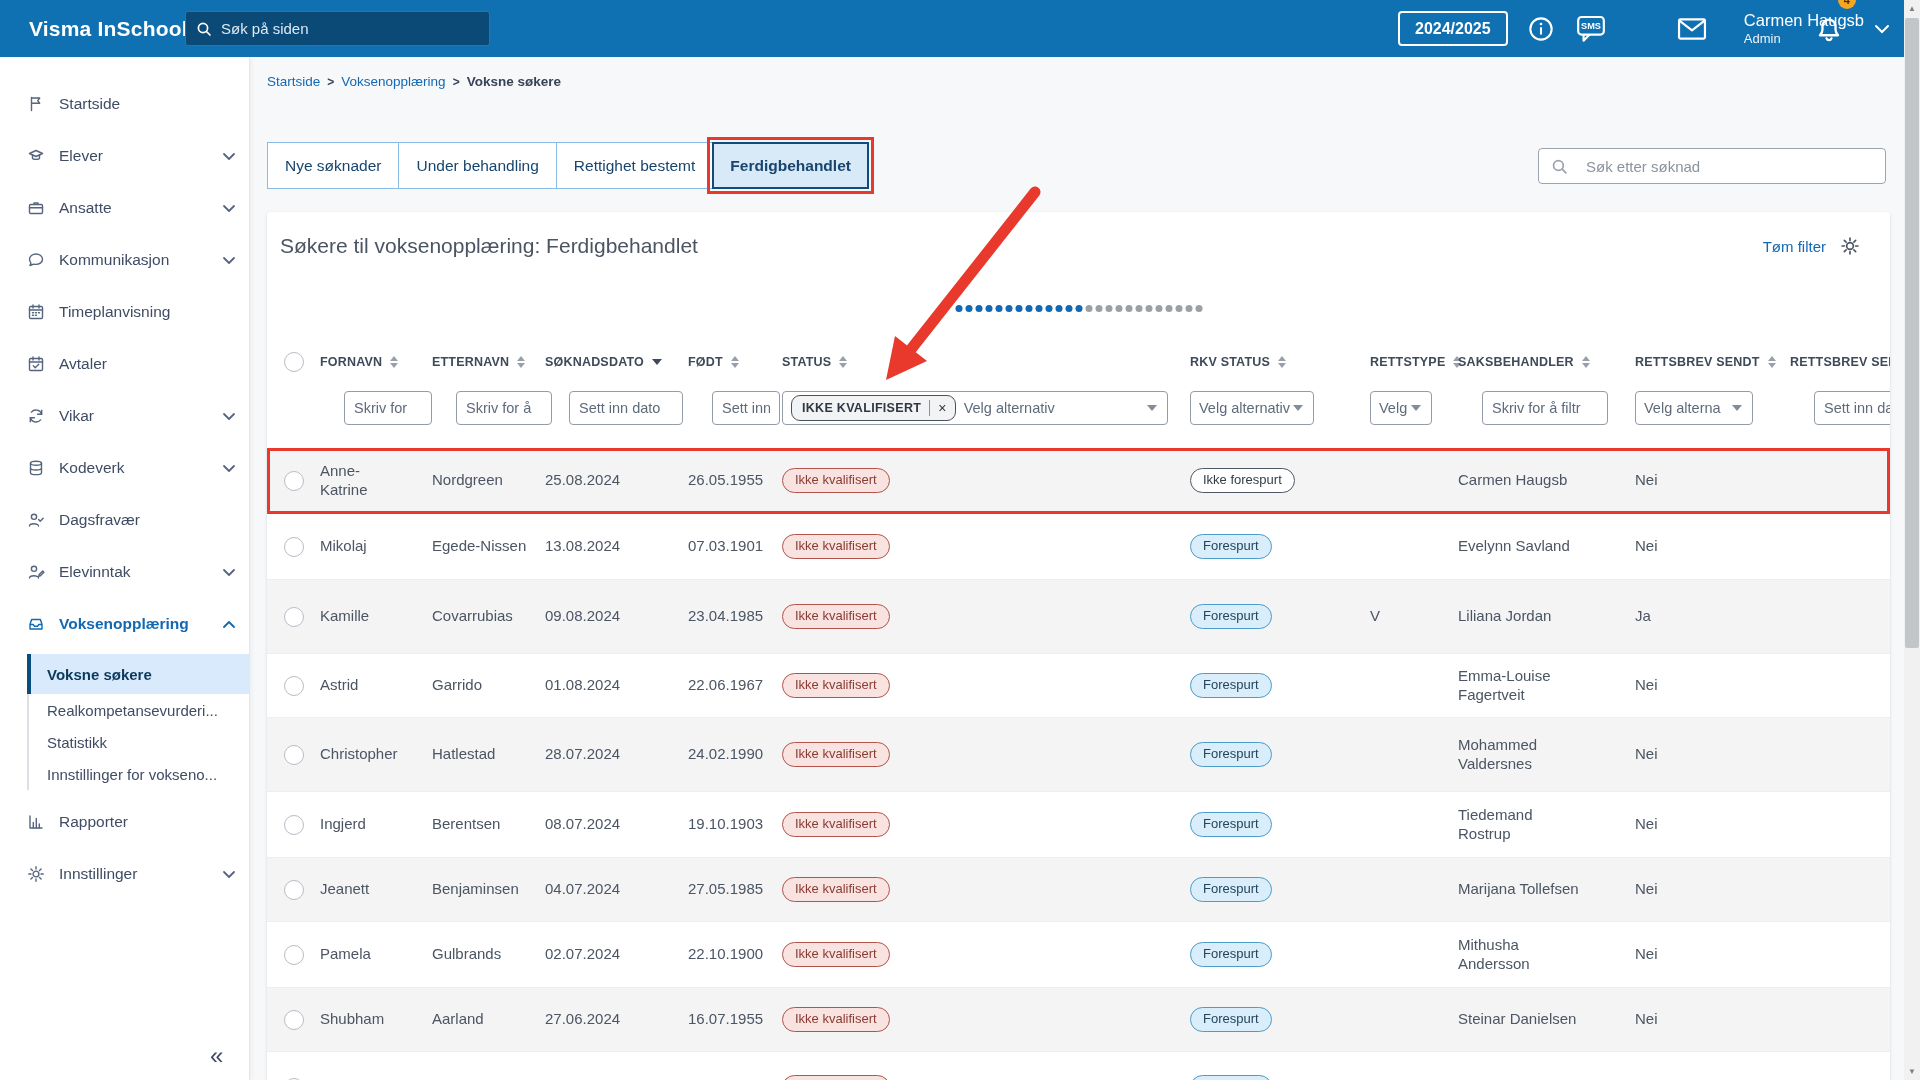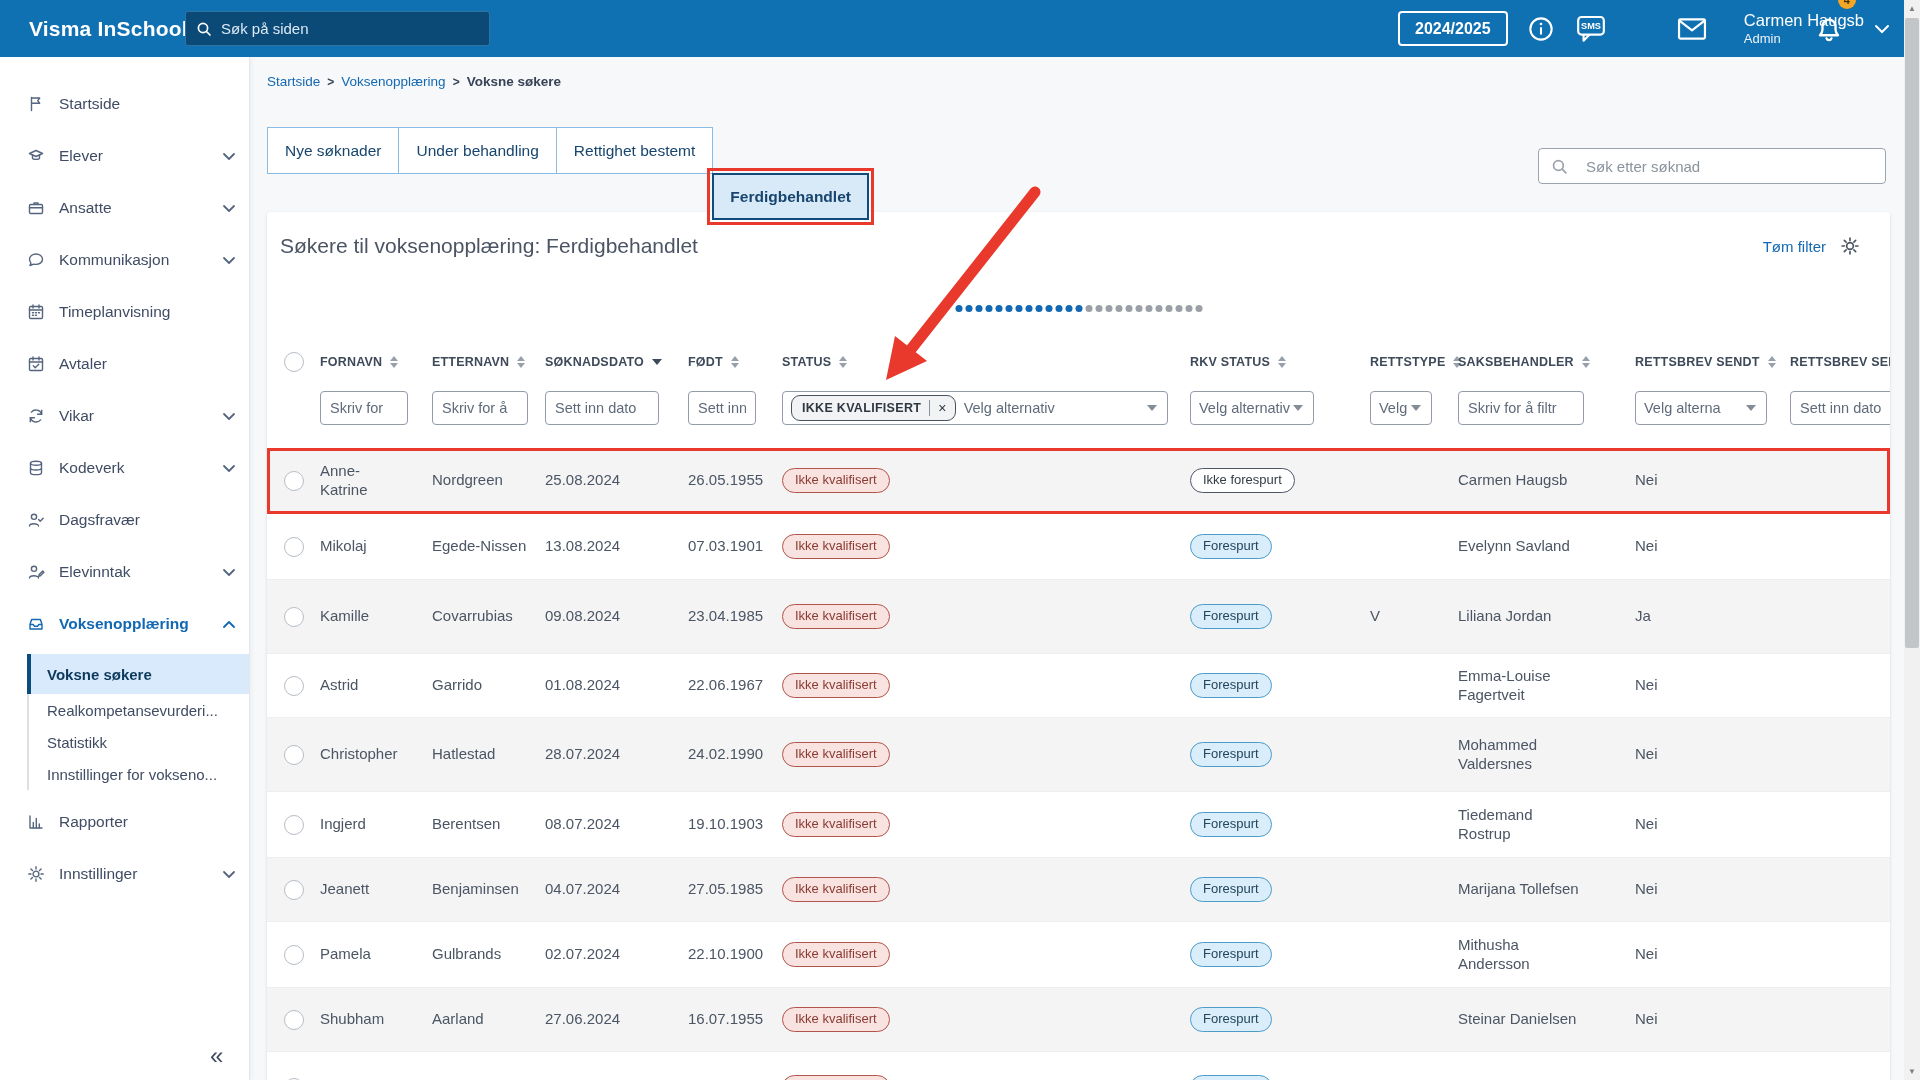--- a/index.html
+++ b/index.html
@@ -42,24 +42,24 @@
   .side-sub-item.active { background:#d8eafb; border-left:4px solid #0a4c7e; margin-left:-2px; padding-left:16px; color:#0d3a5c; font-weight:700; height:40px; }
   .collapse-btn { position:absolute; left:210px; bottom:12px; font-size:24px; color:#3f4c63; cursor:pointer; line-height:1; }
 
   
   .content { position:absolute; left:250px; top:57px; right:16px; bottom:0; overflow:hidden; background:#f7f8f9; }
   .breadcrumb { position:absolute; left:17px; top:17px; font-size:13.5px; display:flex; gap:7px; align-items:center; }
   .breadcrumb .crumb { color:var(--link); cursor:pointer; }
   .breadcrumb .crumb.current { color:#374357; font-weight:700; cursor:default; }
   .breadcrumb .sep { color:#374357; font-weight:700; font-size:12px; }
 
-  .tabs { position:absolute; left:17px; top:70px; display:flex; height:47px; }
+  .tabs { position:absolute; left:17px; top:85px; display:flex; height:47px; }
   .tab { position:relative; height:47px; padding:0 17px; background:#fff; border:1px solid var(--tab-border); color:#17456e; font-size:15.5px; font-family:inherit; cursor:pointer; display:flex; align-items:center; }
   .tab + .tab { margin-left:-1px; }
-  .tab.active { background:var(--active-tab-bg); border:2px solid var(--accent-dark); font-weight:700; z-index:2; padding:0 16px;margin-top:46px; }
+  .tab.active { background:var(--active-tab-bg); border:2px solid var(--accent-dark); font-weight:700; z-index:2; padding:0 16px; }
   .tab-frame { position:absolute; inset:-7px; border:3px solid var(--annotation); pointer-events:none; }
 
   .app-search { position:absolute; left:1288px; top:91px; width:348px; height:36px; background:#fff; border:1px solid #9aa3ae; border-radius:4px; display:flex; align-items:center; padding:0 12px; }
   .app-search input { border:none; outline:none; font-size:15px; margin-left:18px; width:280px; font-family:inherit; color:#333; }
   .app-search input::placeholder { color:#8b939e; }
 
   
   .card { position:absolute; left:17px; top:155px; width:1623px; height:980px; background:#fff; border-radius:3px; box-shadow:0 1px 3px rgba(0,0,0,.14); overflow:hidden; }
   .card-head { display:flex; justify-content:space-between; align-items:flex-start; padding:22px 30px 0 13px; }
   .card-title { font-size:21px; color:#4b5463; font-weight:400; }
@@ -75,21 +75,21 @@
   .tgrid { display:grid; grid-template-columns:53px 112px 113px 143px 94px 408px 180px 88px 177px 155px 170px; width:1717px; }
   .thead { position:absolute; top:133px; left:0; height:34px; align-items:center; }
   .th { display:flex; align-items:center; gap:8px; font-size:12.5px; font-weight:700; color:#3e4a5a; letter-spacing:.2px; white-space:nowrap; cursor:pointer; }
   .sort-both { display:flex; flex-direction:column; gap:2px; }
   .sort-both i { width:0; height:0; border-left:4px solid transparent; border-right:4px solid transparent; display:block; }
   .sort-both .up { border-bottom:5px solid #98a0ac; }
   .sort-both .dn { border-top:5px solid #98a0ac; }
   .sort-desc { width:0; height:0; border-left:5px solid transparent; border-right:5px solid transparent; border-top:6px solid #3e4a5a; }
 
   .tfilter { position:absolute; top:178px; left:0; height:36px; align-items:center; }
-  .f-input { height:34px; border:1px solid #949ca8; border-radius:4px; padding:0 9px; font-size:14.5px; font-family:inherit; color:#333; outline:none; background:#fff; }
+  .f-input { height:34px; border:1px solid #949ca8; border-radius:4px; padding:0 9px; font-size:14.5px; font-family:inherit; color:#333; outline:none; background:#fff;margin-left:24px; }
   .f-input::placeholder { color:#5f6b7a; }
   .f-select { height:34px; border:1px solid #949ca8; border-radius:4px; background:#fff; display:flex; align-items:center; padding:0 8px; font-size:14.5px; color:#5f6b7a; cursor:pointer; overflow:hidden; white-space:nowrap; }
   .f-select .caret { margin-left:auto; width:0; height:0; border-left:5px solid transparent; border-right:5px solid transparent; border-top:6px solid #848c98; flex:0 0 auto; padding-left:0; margin-right:2px; }
   .f-select .ph { overflow:hidden; flex:1; }
   .chip { display:flex; align-items:center; height:26px; border:1.5px solid #49525e; border-radius:9px; background:#f2f3f5; color:#2f3842; font-size:12.5px; font-weight:700; padding:0 0 0 10px; margin-right:8px; letter-spacing:.3px; flex:0 0 auto; cursor:pointer; }
   .chip .chip-x { border-left:1px solid #8a919c; margin-left:8px; padding:0 8px; font-weight:400; font-size:14px; color:#2f3842; cursor:pointer; }
 
   .tbody { position:absolute; top:236px; left:0; }
   .trow { border-bottom:1px solid #eceef0; cursor:pointer; }
   .trow.stripe { background:var(--row-stripe); }
@@ -494,21 +494,21 @@
             </div>
           </div>
           <div>
             <div class="f-select" style="width: 62px;">
               <span class="ph">Velg</span>
               <span class="caret"></span>
             </div>
           </div>
           <div><input class="f-input" placeholder="Skriv for å filtr" style="width: 126px;"></div>
           <div>
-            <div class="f-select" style="width: 132px;">
+            <div class="f-select" style="width: 118px;">
               <span class="ph">Velg alterna</span>
               <span class="caret"></span>
             </div>
           </div>
           <div><input class="f-input" placeholder="Sett inn dato" style="width: 106px;"></div>
         </div>
       <div class="tbody" id="tbody">
           <div class="trow tgrid stripe" style="height: 66px;">
             <div class="cell cbcell" style="justify-content: center;"><span class="checkbox"></span></div>
             <div class="cell">Anne-

